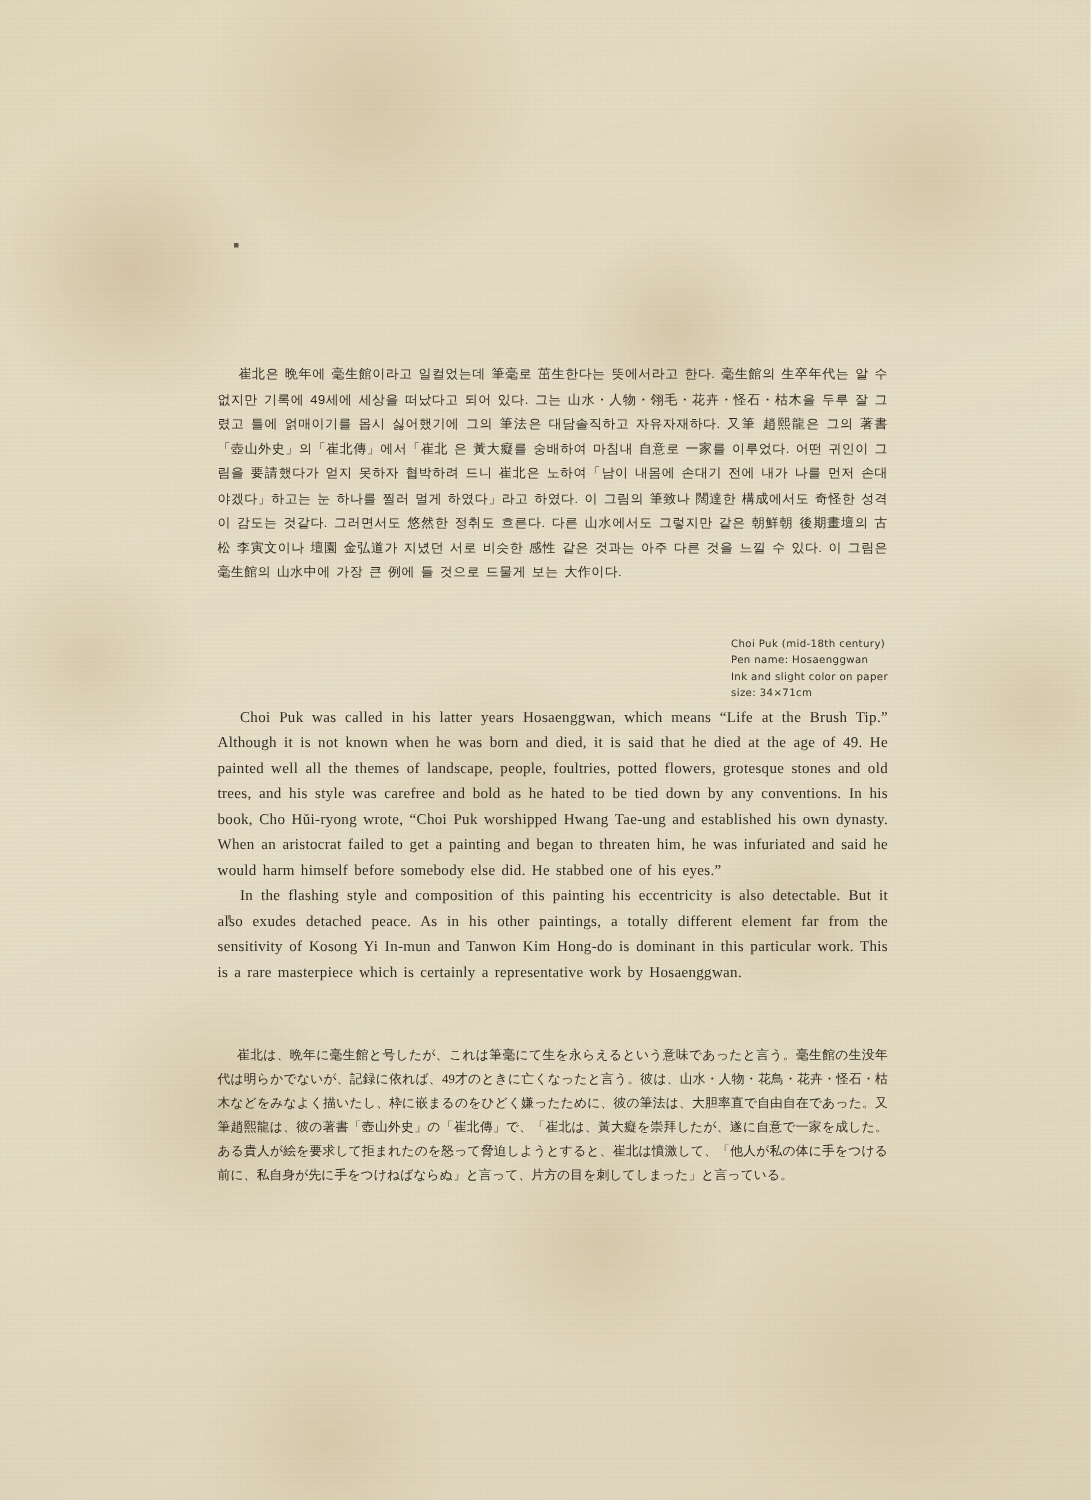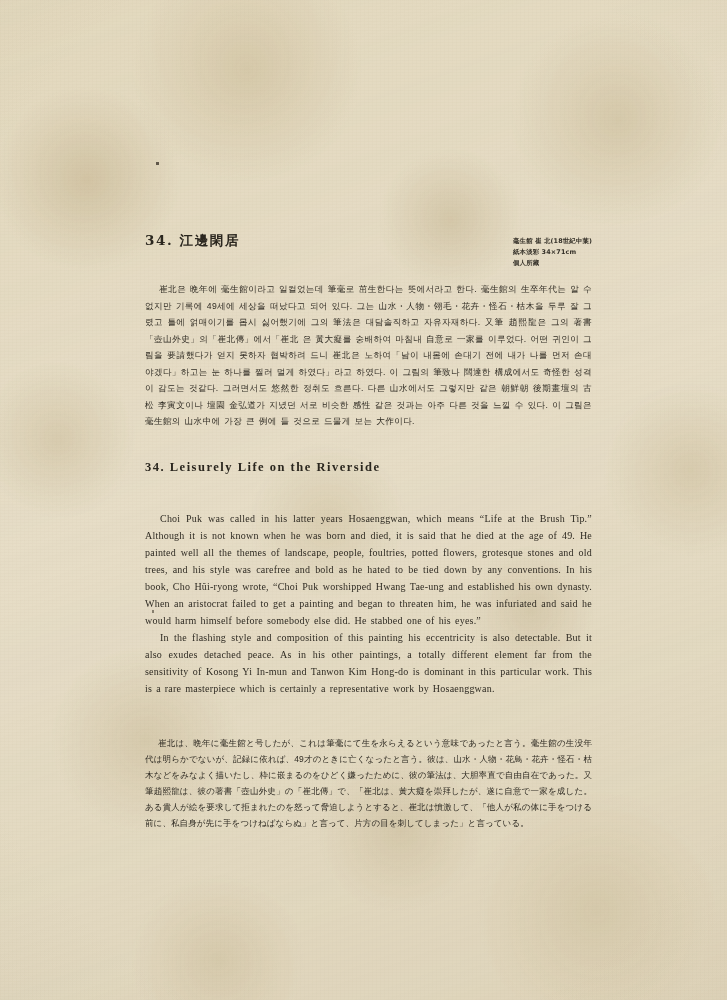--- a/index.html
+++ b/index.html
@@ -149,21 +149,21 @@
     text-align: justify;
     text-align-last: left;
     letter-spacing: 0.22px;
     word-spacing: 1.3px;
     color: #2f2b23;
   }
   .body-en p { margin: 0; text-indent: 15px; }
 
   .body-ja {
     margin-top: 9px;
-    font-family: Liberation Sans, sans-serif;
+    font-family: Liberation Serif, serif;
     font-size: 8.5px;
     line-height: 1.90;
     text-align: justify;
     text-align-last: left;
     letter-spacing: 0.1px;
     color: #2f2b23;
   }
   .body-ja p { margin: 0; text-indent: 13px; }
 
   
@@ -190,36 +190,33 @@
   <div class="paper-texture"></div>
   <div class="paper-grain"></div>
   <div class="vignette"></div>
 
   <div class="speck speck-a"></div>
   <div class="speck speck-b"></div>
 
   <div class="content">
 
     <div class="section-ko">
-      <div class="section-head">
-        <div class="title-ko">34. 江邊閑居</div>
-        <div class="credit credit-ko">
-          <span class="credit-line">毫生館 崔  北(18世紀中葉)</span>
-          <span class="credit-line">紙本淡彩 34×71cm</span>
-          <span class="credit-line">個人所藏</span>
-        </div>
-      </div>
       <div class="body-ko">
         <p>崔北은 晩年에 毫生館이라고 일컬었는데 筆毫로 茁生한다는 뜻에서라고 한다. 毫生館의 生卒年代는 알 수 없지만 기록에 49세에 세상을 떠났다고 되어 있다. 그는 山水・人物・翎毛・花卉・怪石・枯木을 두루 잘 그렸고 틀에 얽매이기를 몹시 싫어했기에 그의 筆法은 대담솔직하고 자유자재하다. 又筆 趙熙龍은 그의 著書「壺山外史」의「崔北傳」에서「崔北 은 黃大癡를 숭배하여 마침내 自意로 一家를 이루었다. 어떤 귀인이 그림을 要請했다가 얻지 못하자 협박하려 드니 崔北은 노하여「남이 내몸에 손대기 전에 내가 나를 먼저 손대야겠다」하고는 눈 하나를 찔러 멀게 하였다」라고 하였다. 이 그림의 筆致나 闊達한 構成에서도 奇怪한 성격이 감도는 것같다. 그러면서도 悠然한 정취도 흐른다. 다른 山水에서도 그렇지만 같은 朝鮮朝 後期畫壇의 古松 李寅文이나 壇園 金弘道가 지녔던 서로 비슷한 感性 같은 것과는 아주 다른 것을 느낄 수 있다. 이 그림은 毫生館의 山水中에 가장 큰 例에 들 것으로 드물게 보는 大作이다.</p>
       </div>
     </div>
 
     <div class="section-en">
       <div class="section-head">
-        <div class="title-en">34.  Leisurely Life on the Riverside</div>
+        <div class="credit credit-en">
+          <span class="credit-line">Choi Puk (mid-18th century)</span>
+          <span class="credit-line">Pen name: Hosaenggwan</span>
+          <span class="credit-line">Ink and slight color on paper</span>
+          <span class="credit-line">size: 34×71cm</span>
+        </div>
       </div>
       <div class="body-en">
         <p>Choi Puk was called in his latter years Hosaenggwan, which means “Life at the Brush Tip.”  Although it is not known when he was born and died, it is said that he died at the age of 49. He painted well all the themes of landscape, people, foultries, potted flowers, grotesque stones and old trees, and his style was carefree and bold as he hated to be tied down by any conventions. In his book, Cho Hŭi-ryong wrote, “Choi Puk worshipped Hwang Tae-ung and established his own dynasty. When an aristocrat failed to get a painting and began to threaten him, he was infuriated and said he would harm himself before somebody else did. He stabbed one of his eyes.”</p>
         <p>In the flashing style and composition of this painting his eccentricity is also detectable. But it also exudes detached peace. As in his other paintings, a totally different element far from the sensitivity of Kosong Yi In-mun and Tanwon Kim Hong-do is dominant in this particular work. This is a rare masterpiece which is certainly a representative work by Hosaenggwan.</p>
       </div>
     </div>
 
     <div class="section-ja">
       <div class="body-ja">
         <p>崔北は、晩年に毫生館と号したが、これは筆毫にて生を永らえるという意味であったと言う。毫生館の生没年代は明らかでないが、記録に依れば、49才のときに亡くなったと言う。彼は、山水・人物・花鳥・花卉・怪石・枯木などをみなよく描いたし、枠に嵌まるのをひどく嫌ったために、彼の筆法は、大胆率直で自由自在であった。又筆趙熙龍は、彼の著書「壺山外史」の「崔北傳」で、「崔北は、黃大癡を崇拜したが、遂に自意で一家を成した。ある貴人が絵を要求して拒まれたのを怒って脅迫しようとすると、崔北は憤激して、「他人が私の体に手をつける前に、私自身が先に手をつけねばならぬ」と言って、片方の目を刺してしまった」と言っている。</p>

